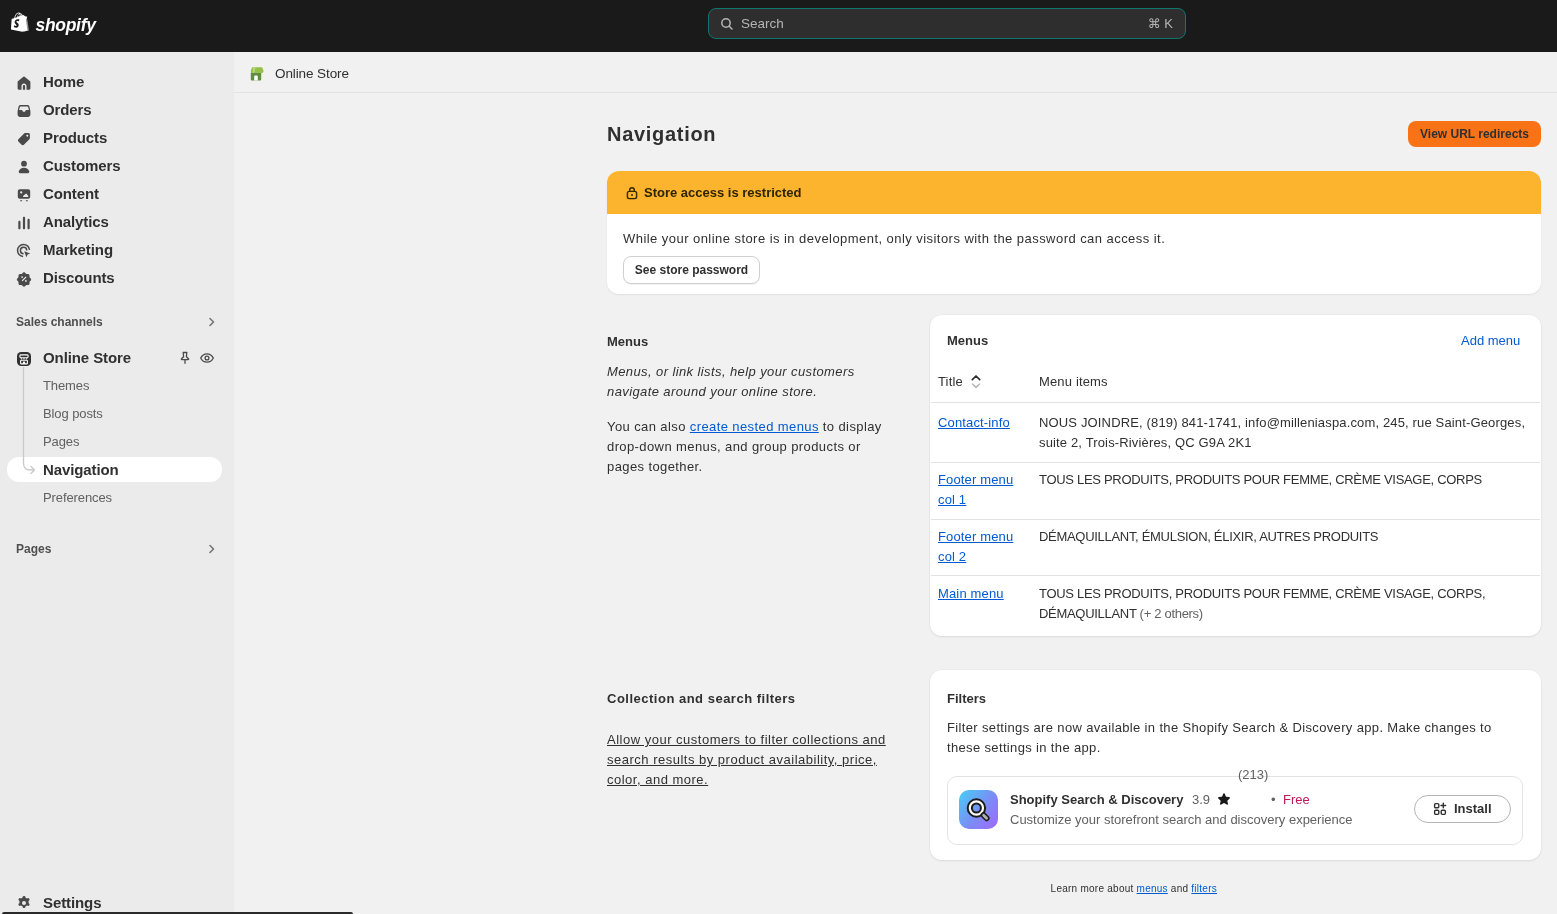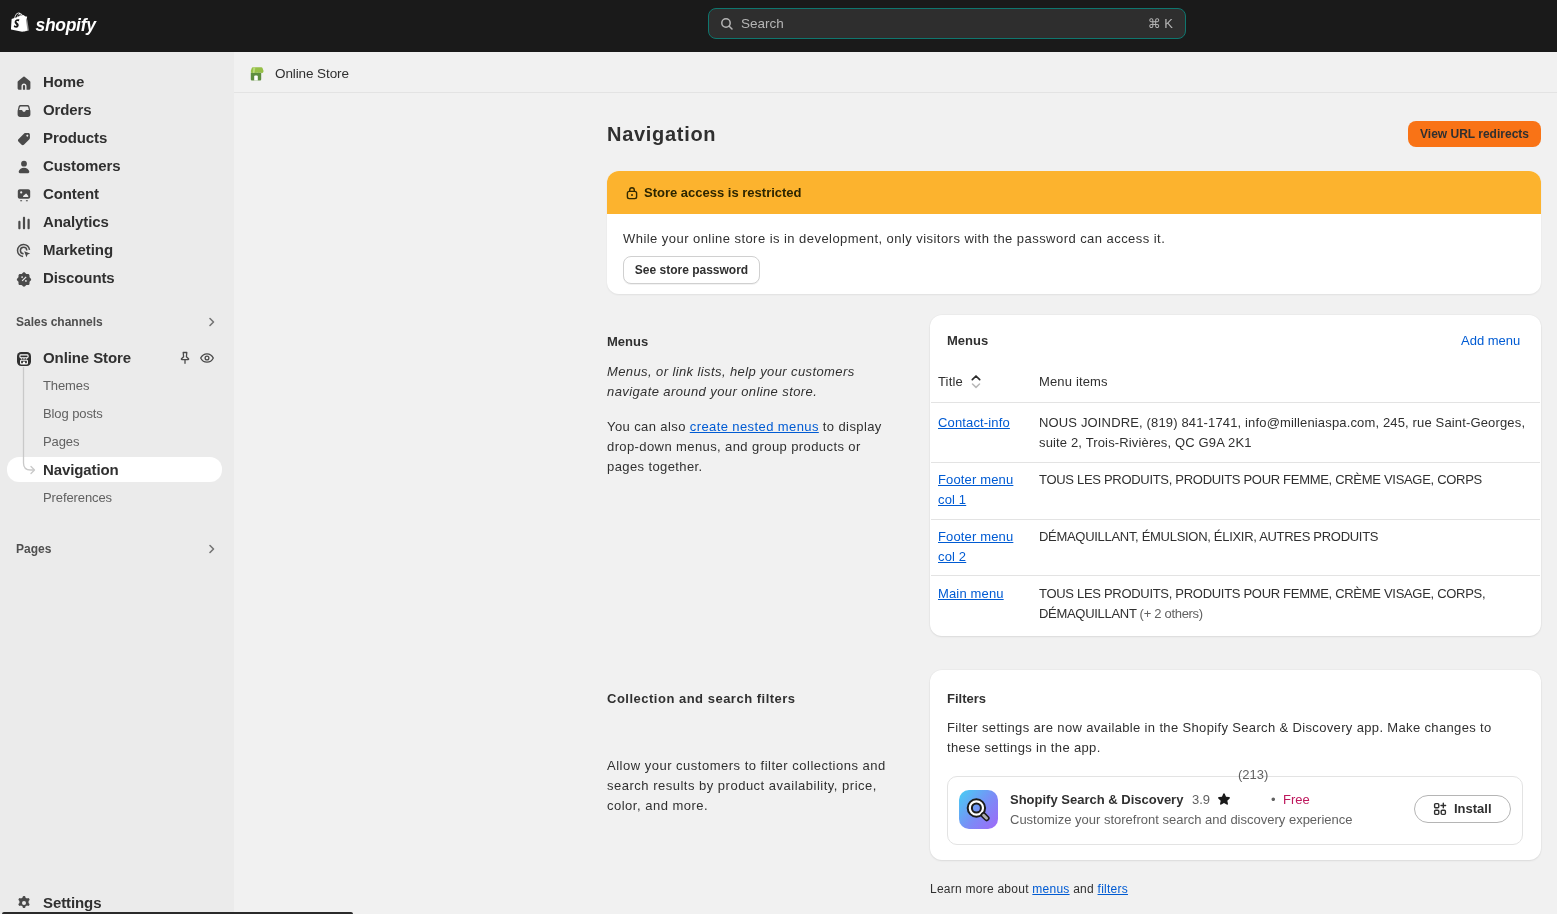--- a/index.html
+++ b/index.html
@@ -197,21 +197,21 @@
   <div class="abs" style="left:931px; top:519px; width:609px; height:1px; background:#e3e3e3;"></div>
 
   <div class="abs" style="left:938px; top:527px; width:80px; font-size:13px; line-height:20px; letter-spacing:0.15px;"><a class="lnk" href="#">Footer menu col 2</a></div>
   <div class="abs t13" style="left:1039px; top:527px; width:520px; letter-spacing:-0.3px;">DÉMAQUILLANT, ÉMULSION, ÉLIXIR, AUTRES PRODUITS</div>
   <div class="abs" style="left:931px; top:575px; width:609px; height:1px; background:#e3e3e3;"></div>
 
   <div class="abs" style="left:938px; top:584px; font-size:13px; line-height:20px; letter-spacing:0.15px;"><a class="lnk" href="#">Main menu</a></div>
   <div class="abs t13" style="left:1039px; top:584px; width:500px; letter-spacing:-0.3px;">TOUS LES PRODUITS, PRODUITS POUR FEMME, CRÈME VISAGE, CORPS, DÉMAQUILLANT <span style="color:#616161;">(+ 2 others)</span></div>
 
   <div class="abs" style="left:607px; top:689px; font-size:13px; font-weight:700; color:#303030; line-height:20px; letter-spacing:0.5px;">Collection and search filters</div>
-  <div class="abs t13" style="left:607px; top:756px; width:310px; letter-spacing:0.5px;">Allow your customers to filter collections and<br>search results by product availability, price,<br>color, and more.</div>
+  <div class="abs t13" style="left:607px; top:730px; width:310px; letter-spacing:0.5px;text-decoration:underline;">Allow your customers to filter collections and<br>search results by product availability, price,<br>color, and more.</div>
 
   <div class="abs card" style="left:930px; top:670px; width:611px; height:190px;"></div>
   <div class="abs" style="left:947px; top:689px; font-size:13px; font-weight:700; color:#303030; line-height:20px;">Filters</div>
   <div class="abs t13" style="left:947px; top:718px; width:560px; letter-spacing:0.35px;">Filter settings are now available in the Shopify Search &amp; Discovery app. Make changes to these settings in the app.</div>
   <div class="abs" style="left:947px; top:776px; width:576px; height:69px; border:1px solid #e3e3e3; border-radius:10px;"></div>
 
   <div class="abs" style="left:959px; top:790px; width:39px; height:39px; border-radius:10px; background:linear-gradient(130deg,#45cff4 0%,#7b8cf6 55%,#a068f8 100%);">
     <svg width="39" height="39" viewBox="0 0 39 39">
         <circle cx="17.4" cy="18" r="6.6" fill="none" stroke="#fff" stroke-width="3.8"></circle>
         <circle cx="17.4" cy="18" r="8.7" fill="none" stroke="#1d1c1a" stroke-width="2"></circle>
@@ -232,14 +232,14 @@
 
   <div class="abs" style="left:1414px; top:795px; width:97px; height:28px; background:#fff; border:1px solid #b5b5b5; border-radius:14px;"></div>
   <svg class="abs" style="left:1432px; top:801px;" width="16" height="16" viewBox="0 0 16 16" fill="none" stroke="#303030" stroke-width="1.4">
       <rect x="2.6" y="2.6" width="4.2" height="4.2" rx="1.1"></rect>
       <rect x="2.6" y="9.2" width="4.2" height="4.2" rx="1.1"></rect>
       <rect x="9.2" y="9.2" width="4.2" height="4.2" rx="1.1"></rect>
       <path d="M11.3 2.2v4.6 M9 4.5h4.6" stroke-linecap="round"></path>
     </svg>
   <div class="abs" style="left:1454px; top:795px; font-size:13px; font-weight:600; color:#303030; line-height:28px;">Install</div>
 
-  <div class="abs" style="left:930px; top:879px; width:287px; text-align:left; font-size:12px; letter-spacing:0.25px; color:#303030; line-height:20px;">Learn more about <a class="lnk" href="#">menus</a> and <a class="lnk" href="#">filters</a></div>
+  <div class="abs" style="left:930px; top:879px; width:287px; text-align:right; font-size:10px; letter-spacing:0.25px; color:#303030; line-height:20px;">Learn more about <a class="lnk" href="#">menus</a> and <a class="lnk" href="#">filters</a></div>
 </div>
 
 </body></html>

